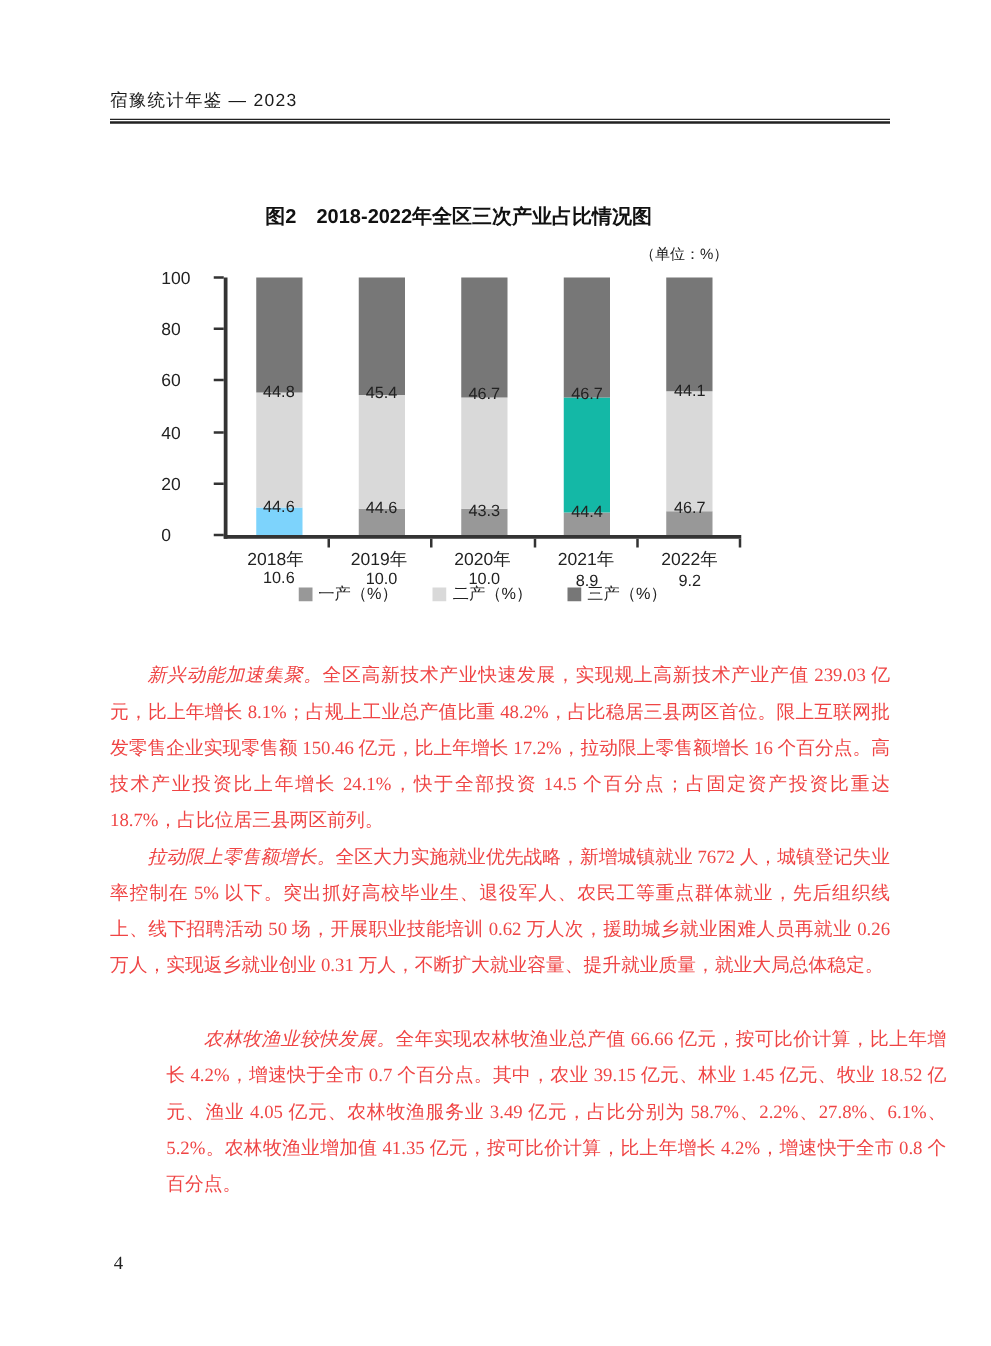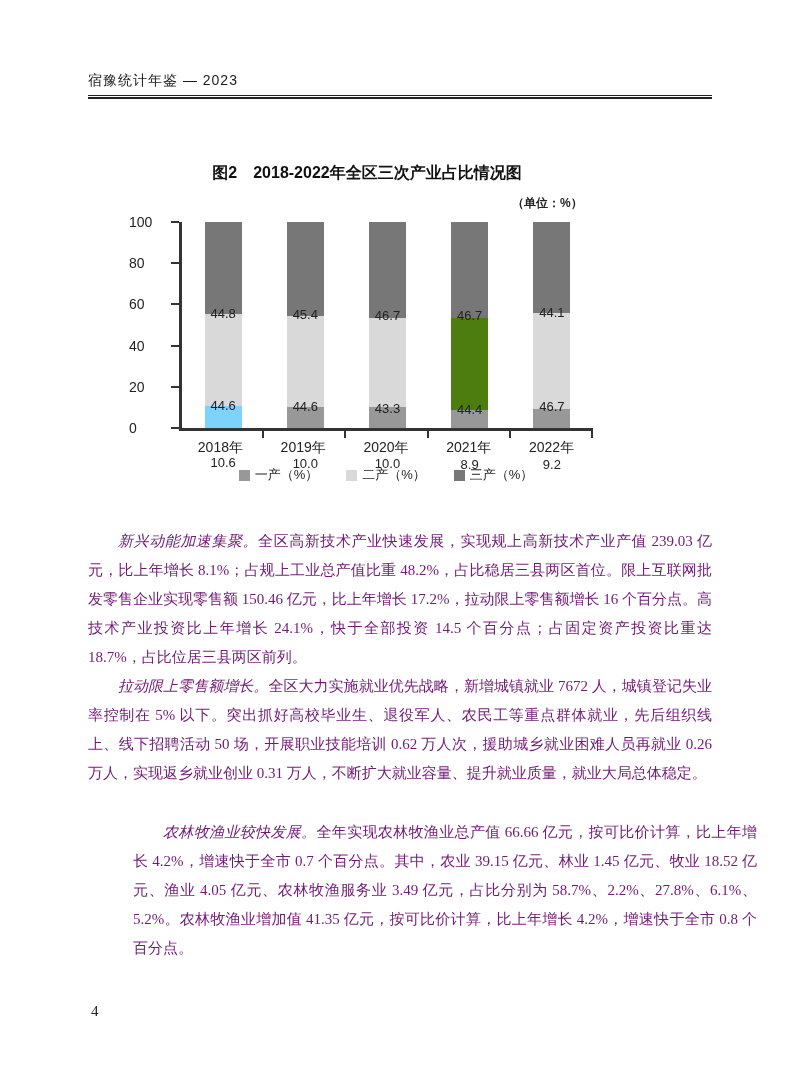--- a/index.html
+++ b/index.html
@@ -22,21 +22,21 @@
   
   .chart { position:absolute; left:88px; top:163px; width:624px; height:335px; }
   .chart-title {
     position:absolute; left:0; top:0; width:558px; text-align:center;
     font-family:"Liberation Sans","DejaVu Sans",sans-serif;
     font-weight:bold; font-size:16px; color:#111;
   }
   .chart-unit {
     position:absolute; left:424px; top:32px;
     font-family:"Liberation Sans","DejaVu Sans",sans-serif;
-    font-size:12px; color:#222;font-weight:bold;
+    font-size:12px; color:#222;
   }
   .plot-area {
     position:absolute; left:91px; top:59px; width:414px; height:209px;
     border-left:3px solid #333; border-bottom:3px solid #333;
   }
   .plot { position:relative; display:flex; width:100%; height:100%; }
   .bar-cell { width:20%; height:100%; display:flex; justify-content:center; }
   .bar { width:37px; height:100%; display:flex; flex-direction:column-reverse; }
   .seg { position:relative; width:100%; }
   .seg-label {
@@ -64,21 +64,21 @@
     display:flex; align-items:center;
     font-family:"Liberation Sans","DejaVu Sans",sans-serif;
     font-size:13px; color:#222;
   }
   .legend-swatch { width:11px; height:11px; display:inline-block; margin-right:5px; }
   
   .text-block { position:absolute; left:88px; width:624px; }
   .block-1 { top:527px; }
   .block-2 { top:818px;margin-left:45px; }
   .para {
-    text-indent:2em; text-align:justify; font-size:15px; line-height:29px; color:#701a75;
+    text-indent:2em; text-align:justify; font-size:15px; line-height:29px; color:#ef4444;
   }
   .para .lead { font-style:italic; }
   .section-heading {
     position:absolute; left:0; top:770px; width:793px; text-align:center;
     font-family:"Liberation Sans","DejaVu Sans",sans-serif;
     font-weight:bold; font-size:17px; color:#111; letter-spacing:2px;
   }
   .page-number {
     position:absolute; left:91px; top:1003px; font-size:15px; color:#222;
   }
@@ -136,21 +136,21 @@
                 <span class="seg-label">46.7</span>
               </div>
             </div>
           </div>
           <div class="xtick-mark" style="left: calc(60% - 2px);"></div>
           <div class="bar-cell">
             <div class="bar">
               <div class="seg" style="height: 8.9%; background: rgb(152, 152, 152);">
                 <span class="seg-label">8.9</span>
               </div>
-              <div class="seg" style="height: 44.4%; background: #4d7c0f; text-decoration: underline;">
+              <div class="seg" style="height: 44.4%; background: #14b8a6; text-decoration: underline;">
                 <span class="seg-label">44.4</span>
               </div>
               <div class="seg" style="height: 46.7%; background: rgb(119, 119, 119);">
                 <span class="seg-label">46.7</span>
               </div>
             </div>
           </div>
           <div class="xtick-mark" style="left: calc(80% - 2px);"></div>
           <div class="bar-cell">
             <div class="bar">

